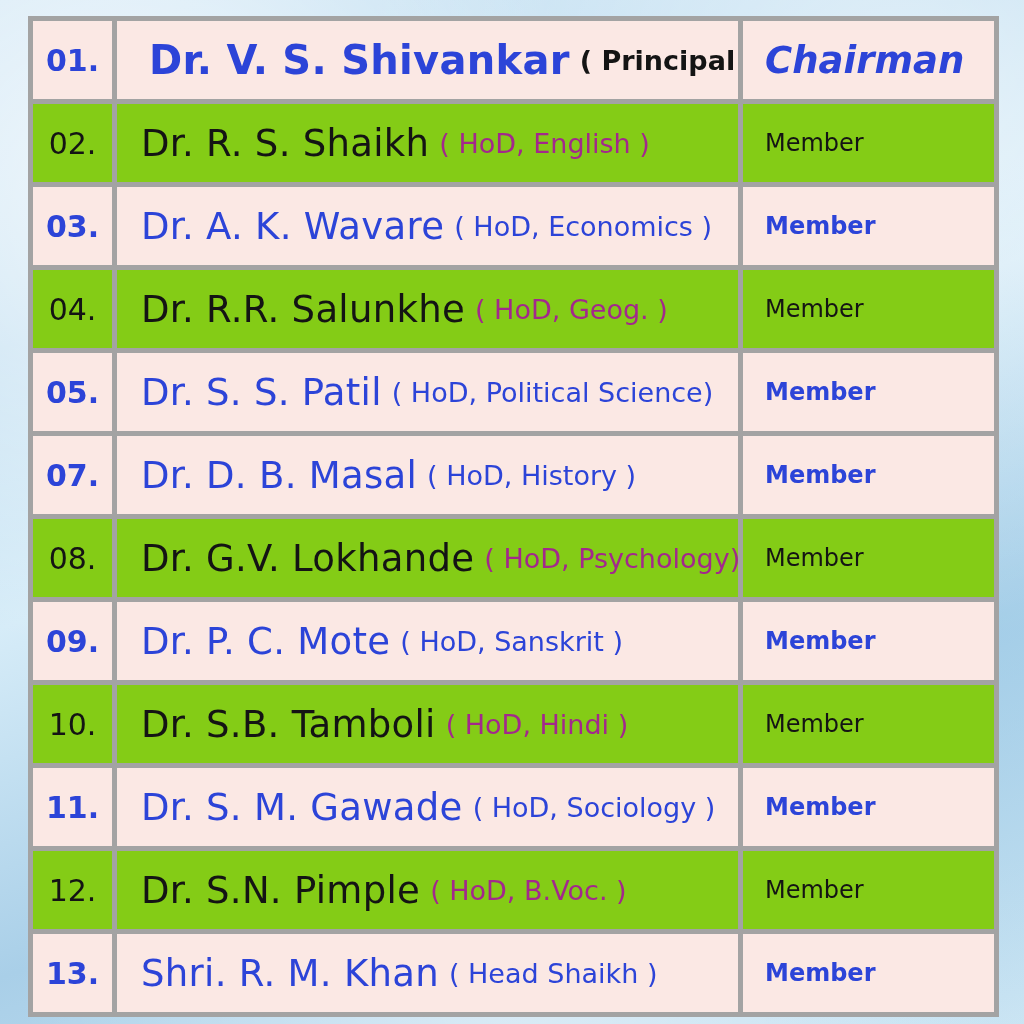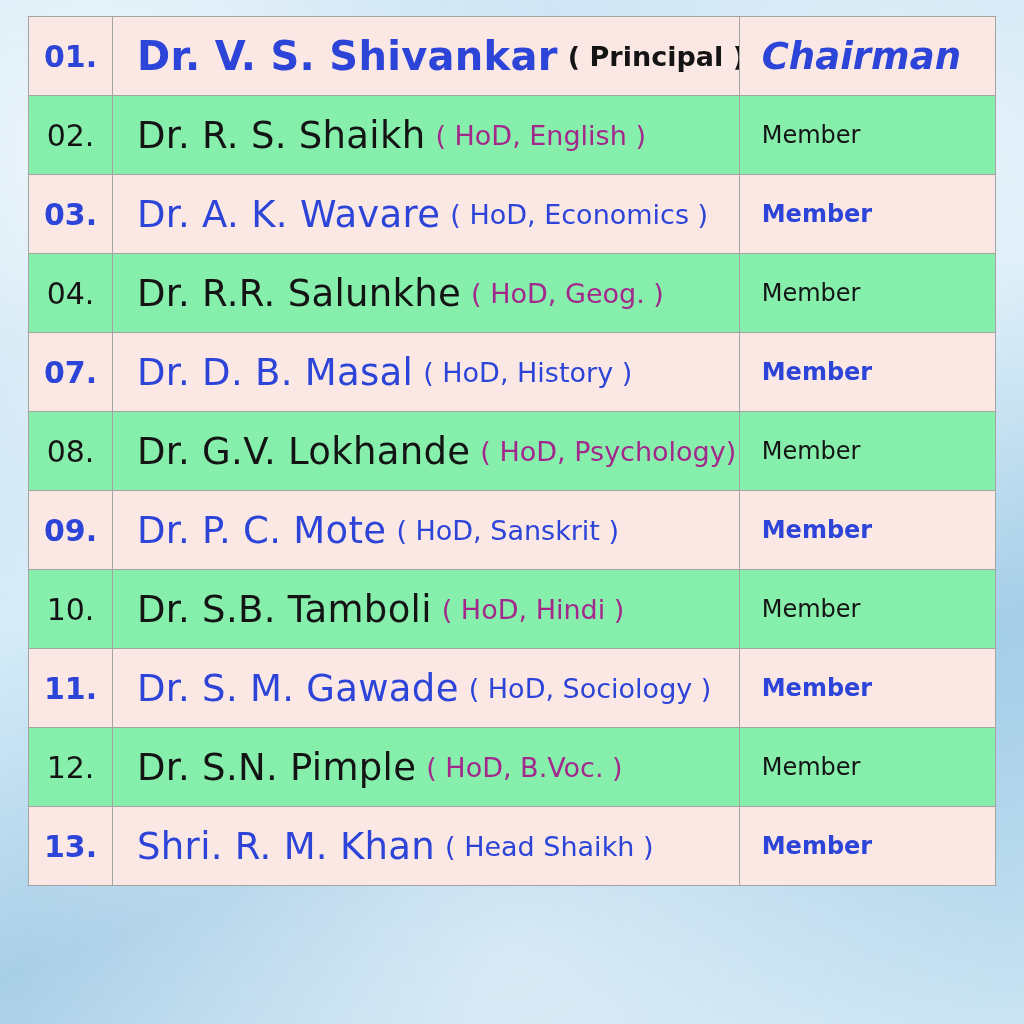--- a/index.html
+++ b/index.html
@@ -31,26 +31,26 @@
     top: 16px;
     width: 968px;
   }
   table.committee {
     border-collapse: collapse;
     width: 968px;
     table-layout: fixed;
     background: #fdeeea;
   }
   table.committee td {
-    border: 1px solid #a3a3a3;
+    border: 5px solid #a3a3a3;
     padding: 0;
     vertical-align: middle;
   }
   tr.row-odd td { background: #fbe8e4; }
-  tr.row-even td { background: #86efac; }
+  tr.row-even td { background: #84cc16; }
 
   .col-sr { width: 84px; }
   .col-name { width: 626px; }
   .col-role { width: 256px; }
 
   .cell {
     height: 78px;
     display: flex;
     align-items: center;
     box-sizing: border-box;
@@ -80,21 +80,21 @@
   .blue .cell-sr, .blue .nm, .blue .cell-role { color: #2c44d8; }
   .blue .dept { color: #2c44d8; }
   .blue .nm { font-weight: bold; }
   .blue .cell-role { font-weight: bold; }
   .blue .cell-sr { font-weight: bold; }
   
   .dark .cell-sr, .dark .nm, .dark .cell-role { color: #141414; }
   .dark .dept { color: #a3288c; }
 
   
-  tr.first .nm { font-size: 40px; font-weight: bold; }
+  tr.first .nm { font-size: 40px; font-weight: bold; margin-left: 8px; }
   tr.first .dept { color: #141414; font-weight: bold; font-size: 27px; }
   tr.first .cell-role { font-size: 37px; font-style: italic; }
 
   
   .plain .nm { font-weight: normal; }
   .blue.plain .nm { font-weight: normal; }
 </style>
 </head>
 <body>
 
@@ -162,20 +162,34 @@
             <div class="cell cell-name">
               <span class="nm">Dr. R.R. Salunkhe</span>
               <span class="dept">( HoD, Geog. )</span>
             </div>
           </td>
         <td>
             <div class="cell cell-role">Member</div>
           </td>
       </tr>
 
+      <tr class="row-odd blue plain">
+        <td>
+            <div class="cell cell-sr">05.</div>
+          </td>
+        <td>
+            <div class="cell cell-name">
+              <span class="nm">Dr. S. S. Patil</span>
+              <span class="dept">( HoD, Political Science)</span>
+            </div>
+          </td>
+        <td>
+            <div class="cell cell-role">Member</div>
+          </td>
+      </tr>
 
 
       <tr class="row-odd blue plain">
         <td>
             <div class="cell cell-sr">07.</div>
           </td>
         <td>
             <div class="cell cell-name">
               <span class="nm">Dr. D. B. Masal</span>
               <span class="dept">( HoD, History )</span>

